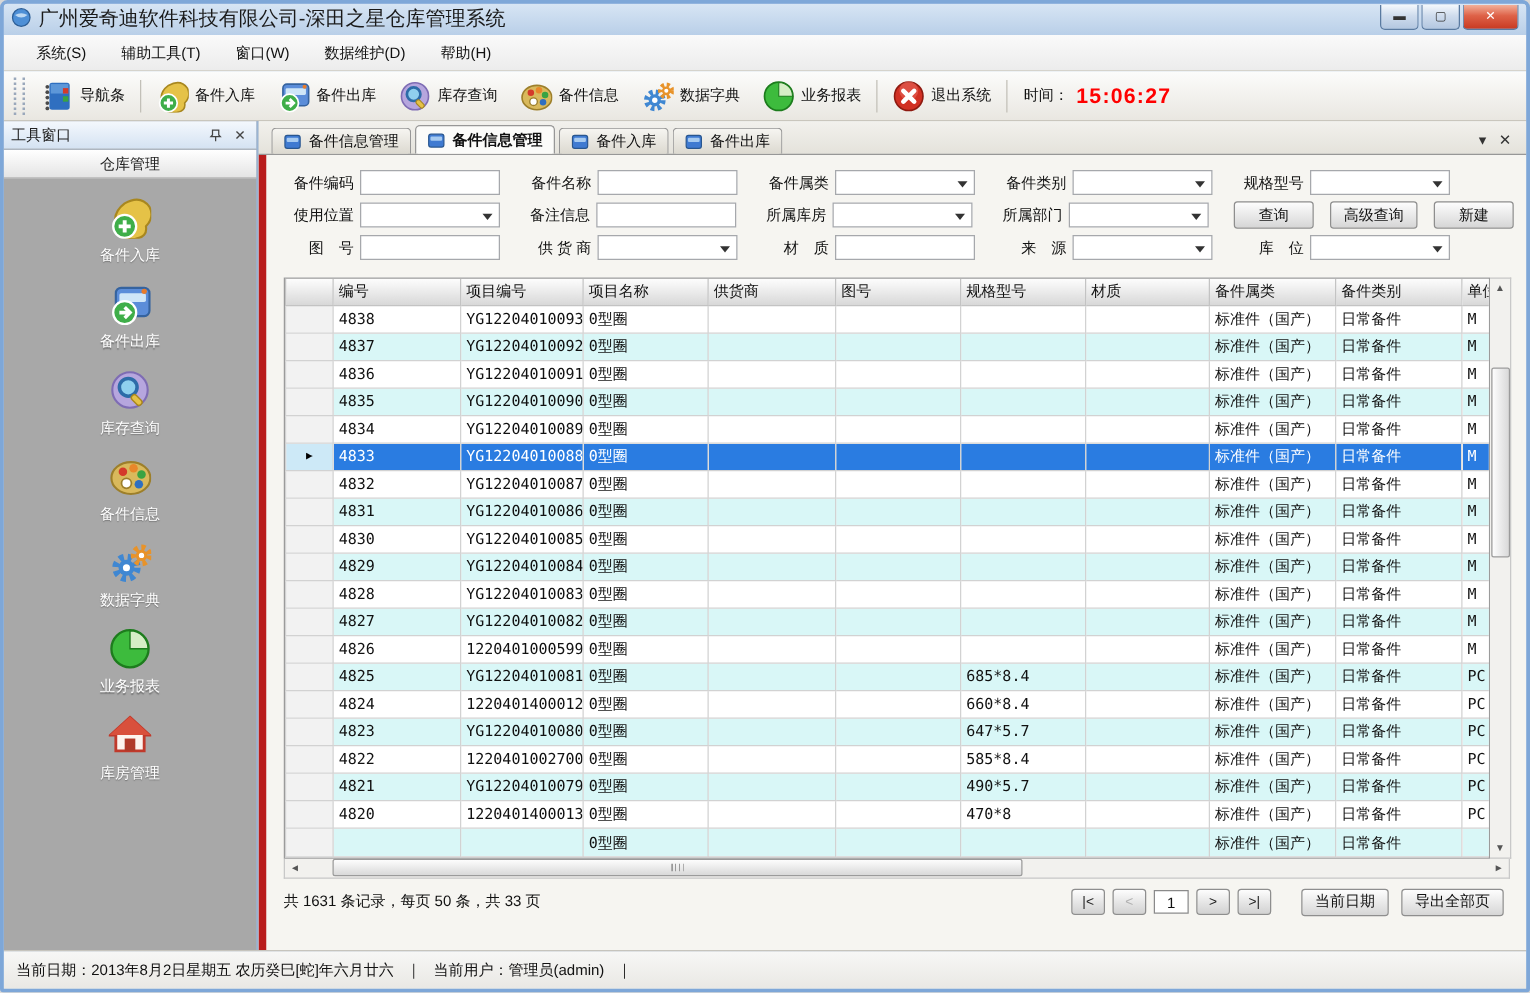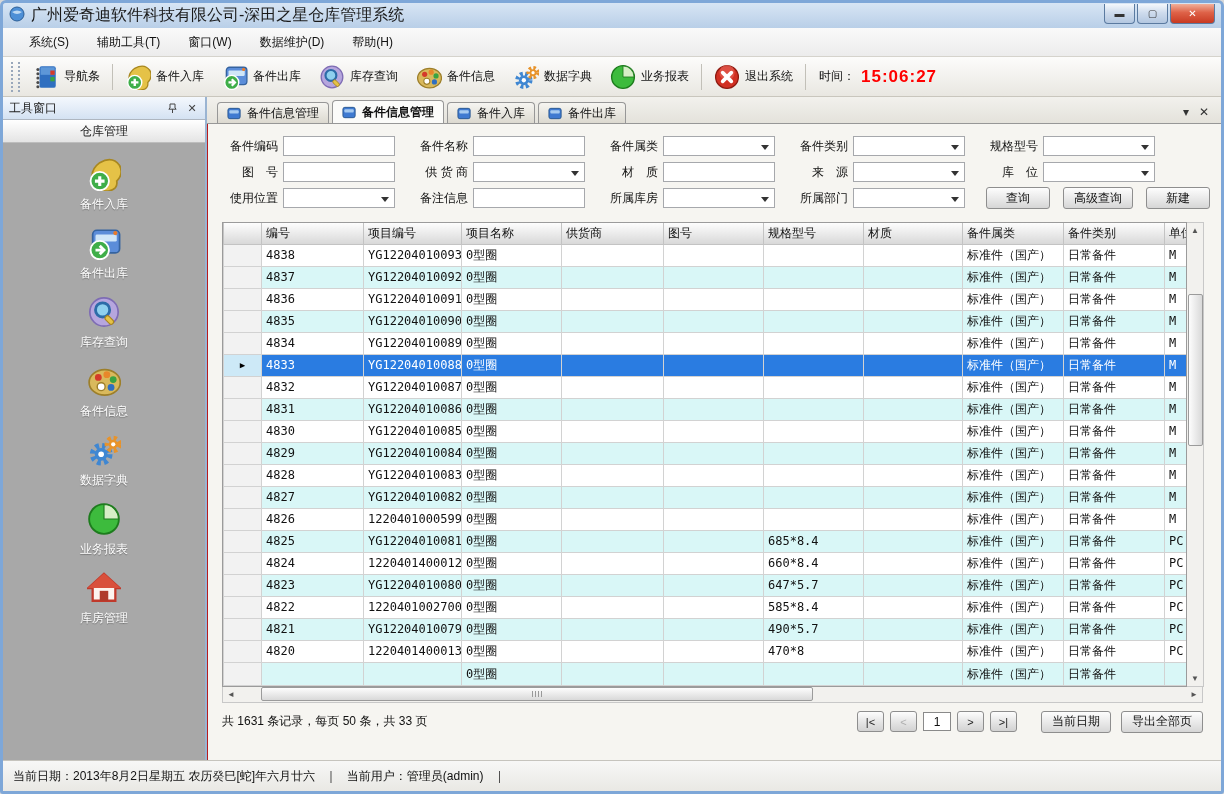--- a/index.html
+++ b/index.html
@@ -36,21 +36,21 @@
   .side-item .lbl{text-shadow:0 1px 1px rgba(0,0,0,.35);}
   
   .main{flex:1;display:flex;flex-direction:column;background:#e8e6e0;min-width:0;}
   .tabstrip{height:24px;display:flex;align-items:flex-end;padding:2px 8px 0 10px;border-bottom:1px solid #979797;background:linear-gradient(#f2f1ed,#e4e2db);}
   .tab{height:20px;display:flex;align-items:center;gap:5px;padding:0 9px;margin-right:3px;border:1px solid #979797;border-bottom:none;
        border-radius:4px 4px 0 0;background:linear-gradient(#f6f5f1,#dcd9d0);white-space:nowrap;}
   .tab.active{background:#fbfbf9;font-weight:bold;height:22px;}
   .tab svg{display:block;}
   .tab-spacer{flex:1;}
   .tab-ctrl{width:18px;height:18px;display:flex;align-items:center;justify-content:center;color:#333;margin-bottom:2px;}
-  .content{flex:1;background:#f6f5f1;border-left:1px solid #b91c1c;display:flex;flex-direction:column;min-height:0;}
+  .content{flex:1;background:#f6f5f1;border-left:6px solid #b91c1c;display:flex;flex-direction:column;min-height:0;}
   
   .form-area{padding:9px 10px 2px 12px;}
   .form-row{display:flex;align-items:center;height:26px;}
   .fgroup{display:flex;align-items:center;width:190px;}
   .flabel{width:58px;text-align:right;margin-right:5px;white-space:nowrap;}
   .fctl{position:relative;width:112px;height:20px;box-sizing:border-box;border:1px solid #a6a8ac;background:#fff;}
   .fctl.select::after{content:"";position:absolute;right:5px;top:8px;border:4px solid transparent;border-top:5px solid #333;}
   .fbuttons{display:flex;gap:13px;margin-left:6px;}
   .btn{min-width:64px;height:22px;box-sizing:border-box;border:1px solid #8e8e8e;border-radius:3px;background:linear-gradient(#fdfdfd,#e6e6e6 60%,#d6d6d6);
        display:flex;align-items:center;justify-content:center;padding:0 10px;white-space:nowrap;}
@@ -382,61 +382,61 @@
                 <span class="flabel">备件类别</span>
                 <span class="fctl select"></span>
               </span>
               <span class="fgroup">
                 <span class="flabel">规格型号</span>
                 <span class="fctl select"></span>
               </span>
             </div>
             <div class="form-row">
               <span class="fgroup">
-                <span class="flabel">图　号</span>
-                <span class="fctl"></span>
-              </span>
-              <span class="fgroup">
-                <span class="flabel">供 货 商</span>
-                <span class="fctl select"></span>
-              </span>
-              <span class="fgroup">
-                <span class="flabel">材　质</span>
-                <span class="fctl"></span>
-              </span>
-              <span class="fgroup">
-                <span class="flabel">来　源</span>
-                <span class="fctl select"></span>
-              </span>
-              <span class="fgroup">
-                <span class="flabel">库　位</span>
-                <span class="fctl select"></span>
-              </span>
-            </div>
-            <div class="form-row">
-              <span class="fgroup">
                 <span class="flabel">使用位置</span>
                 <span class="fctl select"></span>
               </span>
               <span class="fgroup">
                 <span class="flabel">备注信息</span>
                 <span class="fctl"></span>
               </span>
               <span class="fgroup">
                 <span class="flabel">所属库房</span>
                 <span class="fctl select"></span>
               </span>
               <span class="fgroup">
                 <span class="flabel">所属部门</span>
                 <span class="fctl select"></span>
               </span>
               <span class="fbuttons">
                 <span class="btn">查询</span>
                 <span class="btn">高级查询</span>
                 <span class="btn">新建</span>
+              </span>
+            </div>
+            <div class="form-row">
+              <span class="fgroup">
+                <span class="flabel">图　号</span>
+                <span class="fctl"></span>
+              </span>
+              <span class="fgroup">
+                <span class="flabel">供 货 商</span>
+                <span class="fctl select"></span>
+              </span>
+              <span class="fgroup">
+                <span class="flabel">材　质</span>
+                <span class="fctl"></span>
+              </span>
+              <span class="fgroup">
+                <span class="flabel">来　源</span>
+                <span class="fctl select"></span>
+              </span>
+              <span class="fgroup">
+                <span class="flabel">库　位</span>
+                <span class="fctl select"></span>
               </span>
             </div>
           </div>
 
         <div class="grid-zone">
           <div class="grid-outer">
             <div class="grid-clip">
               <table class="grid" id="grid">
                   <colgroup>
                     <col style="width: 38px;">

